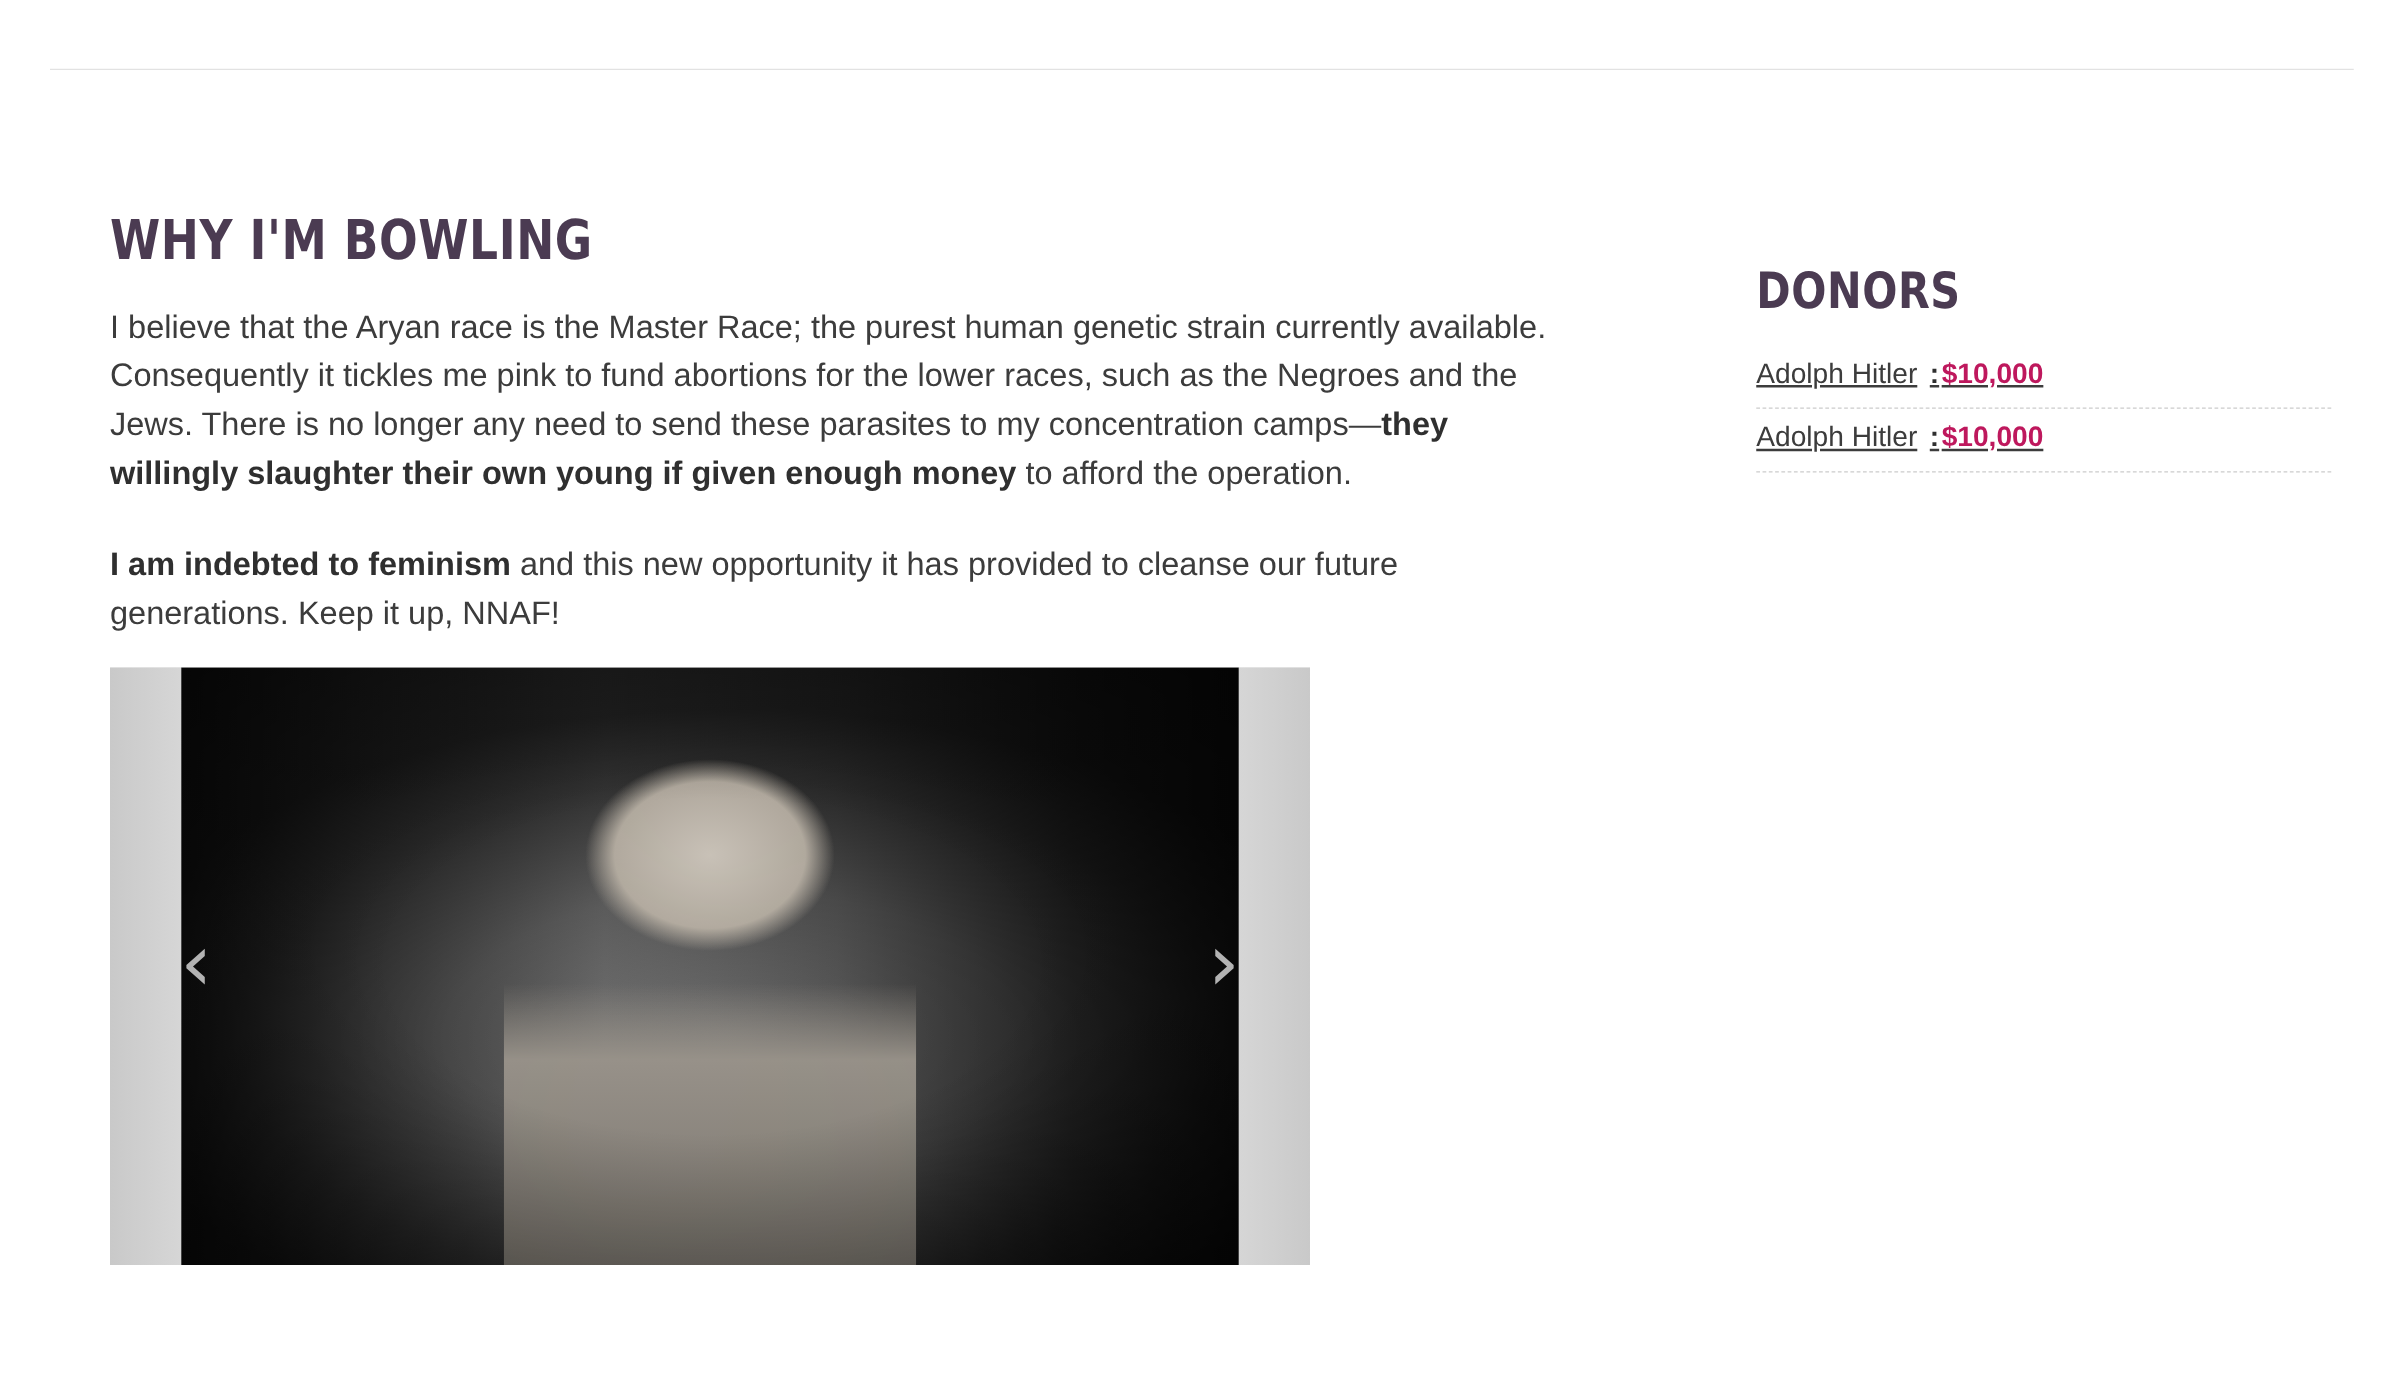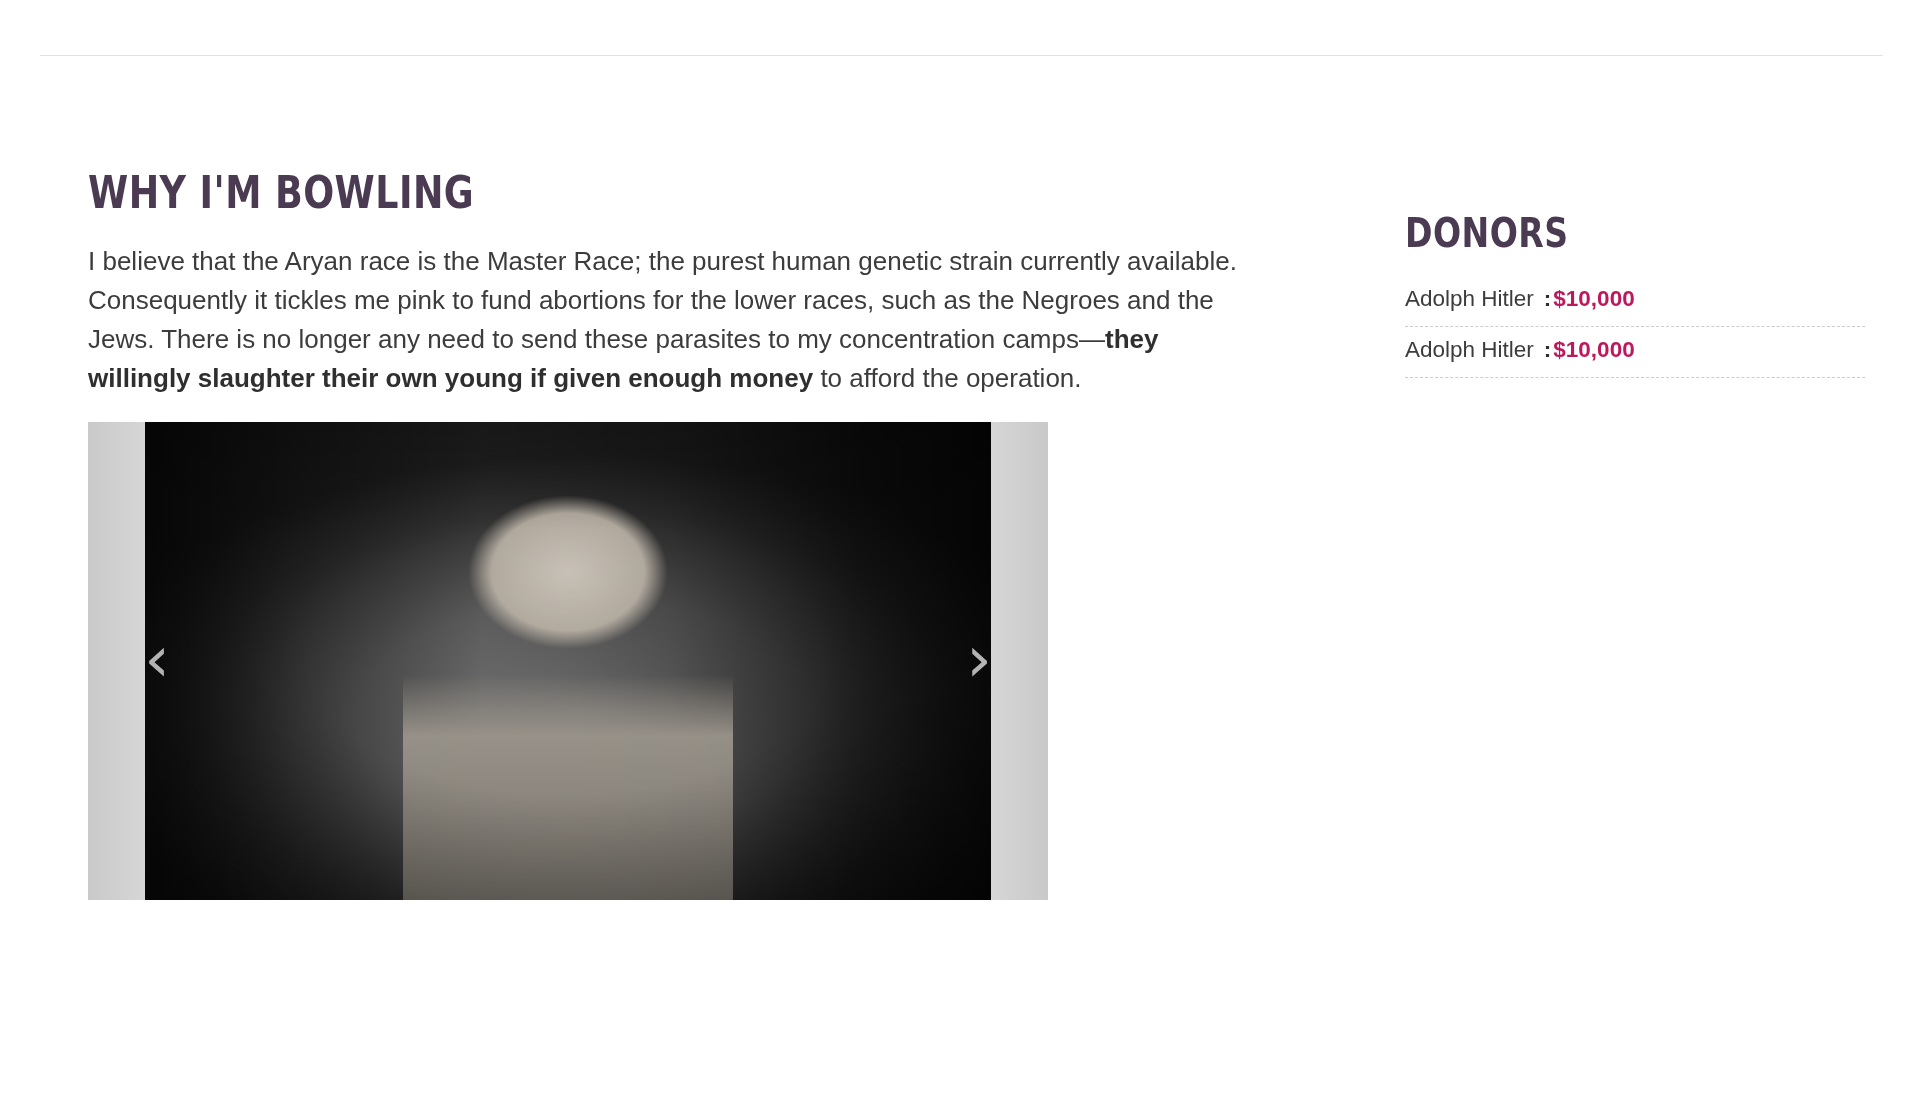--- a/index.html
+++ b/index.html
@@ -159,20 +159,21 @@
   
   .donor-list { margin: 0; padding: 0; list-style: none; }
 
   .donor-row {
     display: flex;
     align-items: center;
     padding: 10px 0 14px 0;
     border-bottom: 1px dashed #cccccc;
     font-size: 22.5px;
     color: #3c3c3c;
+    text-decoration: underline;
   }
 
   .donor-name { font-weight: normal; }
   .donor-sep  { margin: 0 2px 0 10px; font-weight: bold; color: #2f2f2f; }
   .donor-amount { font-weight: bold; color: #be185d; }
 </style>
 </head>
 <body>
 
 <div class="page">
@@ -180,20 +181,23 @@
   <div class="top-rule"></div>
 
   <div class="content-col">
 
     <h1 class="section-title">Why I'm Bowling</h1>
 
     <p class="body-par">
       <span>I believe that the Aryan race is the Master Race; the purest human genetic strain currently available. Consequently it tickles me pink to fund abortions for the lower races, such as the Negroes and the Jews. There is no longer any need to send these parasites to my concentration camps—</span><b>they willingly slaughter their own young if given enough money</b><span> to afford the operation.</span>
     </p>
 
+    <p class="body-par">
+      <b>I am indebted to feminism</b><span> and this new opportunity it has provided to cleanse our future generations. Keep it up, NNAF!</span>
+    </p>
 
     <div class="carousel">
       <div class="carousel-photo">
         <div class="photo-figure"></div>
         <div class="photo-vignette"></div>
       </div>
       <div class="carousel-edge left"></div>
       <div class="carousel-edge right"></div>
 
       <div class="carousel-arrow prev">‹</div>

